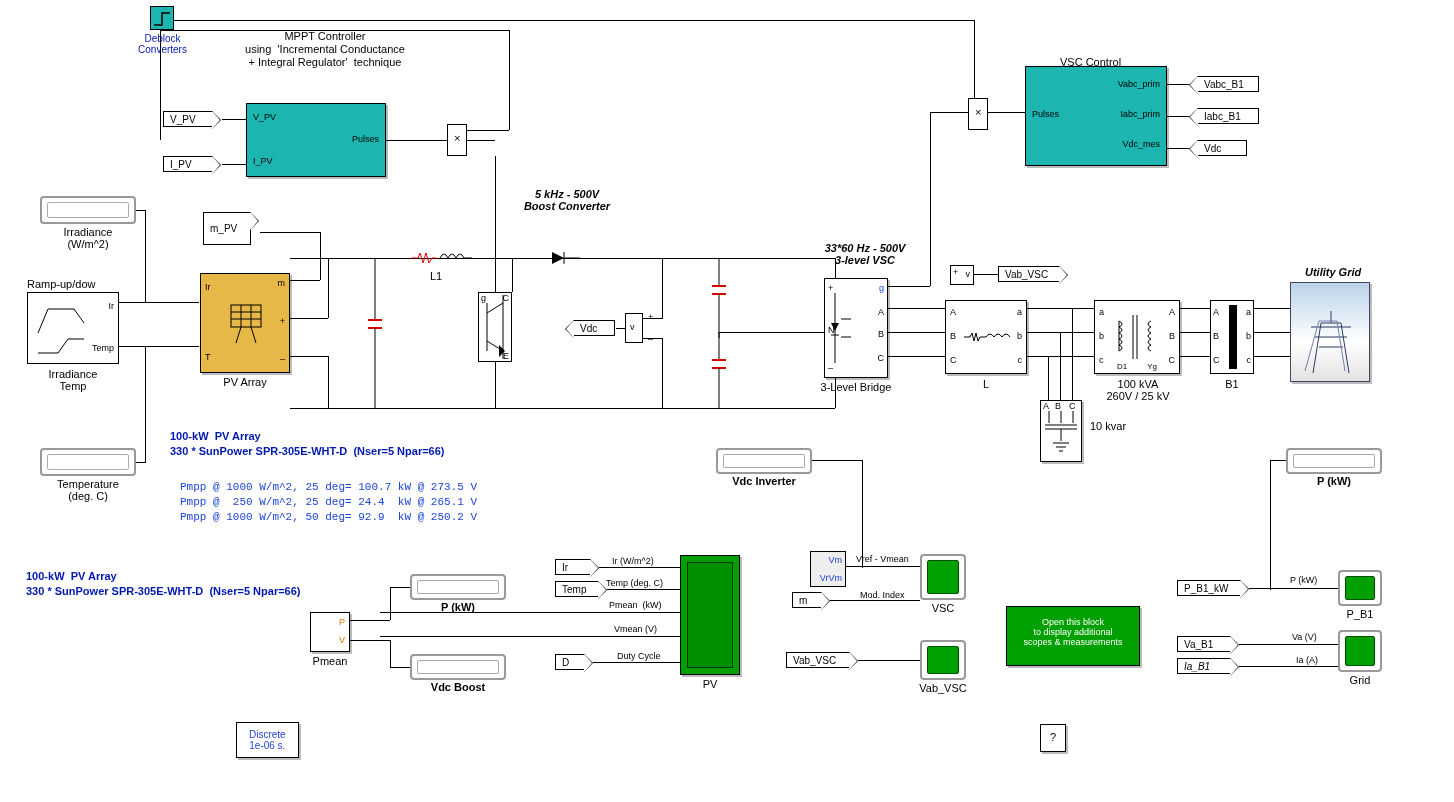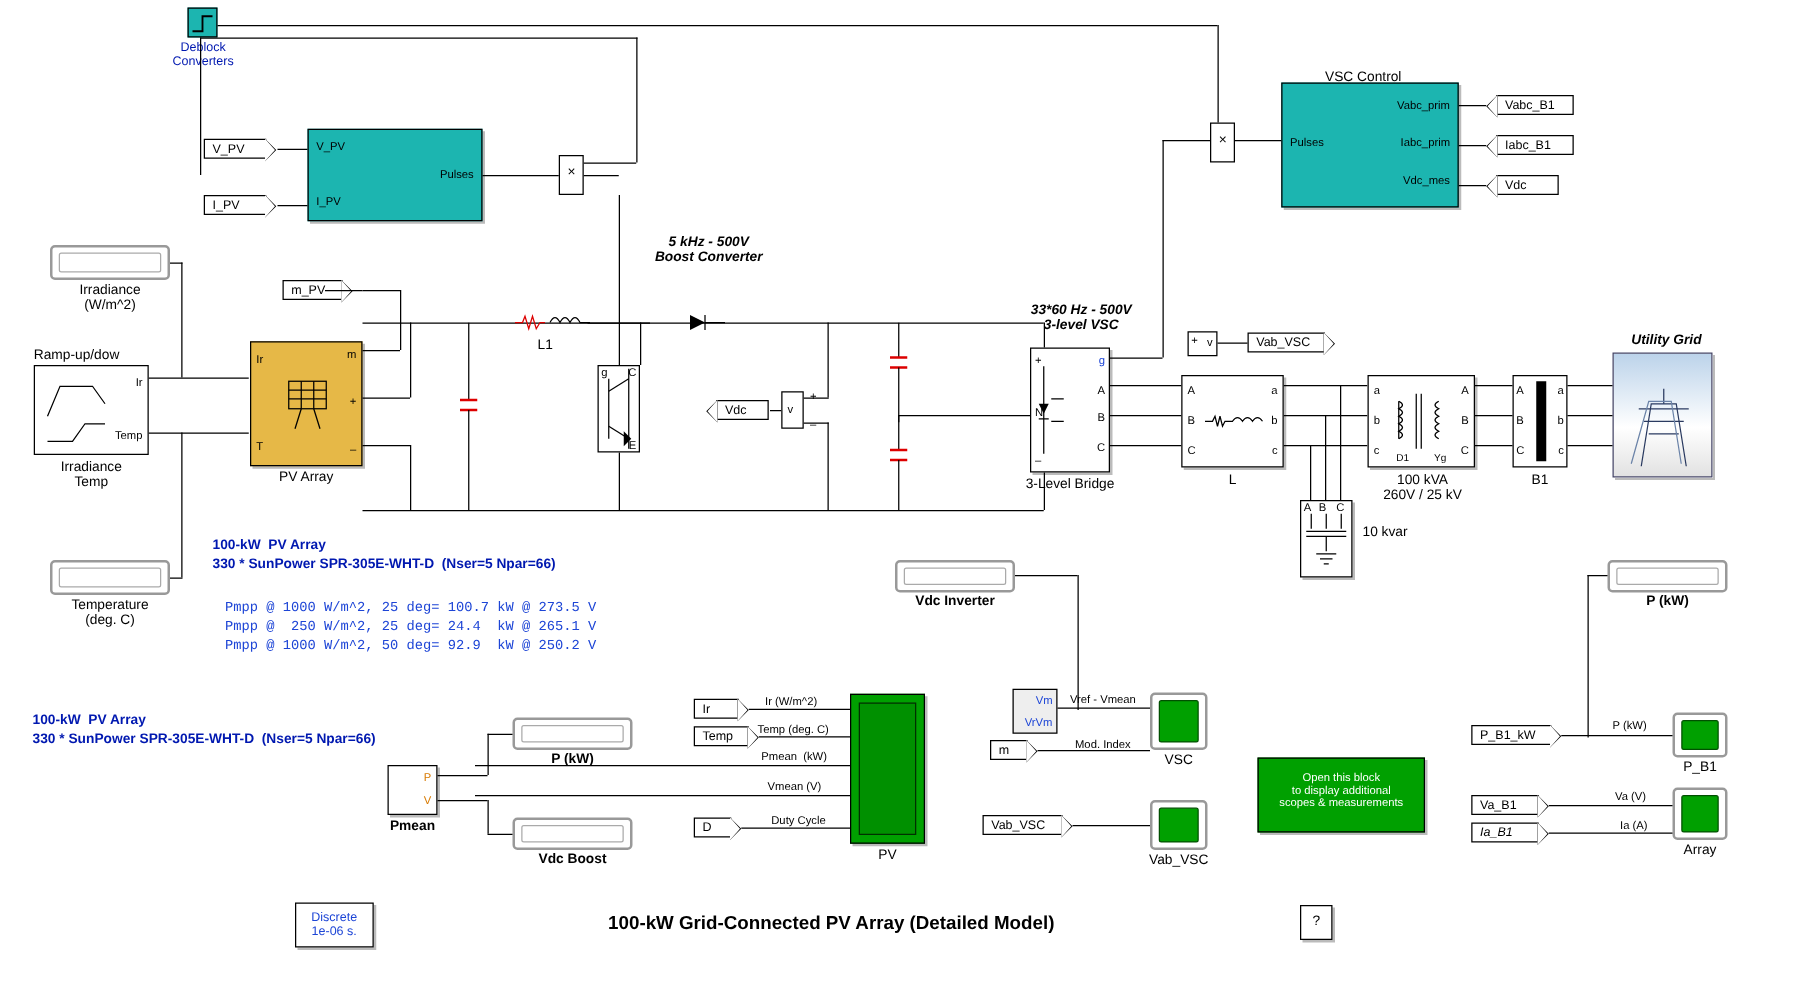--- a/index.html
+++ b/index.html
@@ -105,20 +105,23 @@
 <div class="canvas">
 
   <div class="block" style="left:150px; top:6px; width:24px; height:24px; background:#1cb5b0;">
     <svg width="22" height="22" style="display:block">
         <polyline points="3,18 11,18 11,6 19,6" stroke="#000" fill="none" stroke-width="1.5"></polyline>
       </svg>
   </div>
   <div class="label center" style="left:125px; top:33px; width:75px; color:#0018b0; font-size:10px;">Deblock
 Converters</div>
 
+  <div class="label center" style="left:220px; top:30px; width:210px; line-height:13px;">MPPT Controller
+using  'Incremental Conductance
++ Integral Regulator'  technique</div>
 
   <div class="block teal shadow" style="left:246px; top:103px; width:140px; height:74px;">
     <div class="portlabel" style="left:6px; top:8px;">V_PV</div>
     <div class="portlabel" style="left:6px; top:52px;">I_PV</div>
     <div class="portlabel" style="right:6px; top:30px;">Pulses</div>
   </div>
 
   <div class="tag right" style="left:163px; top:111px; width:50px; height:16px;">
       <span>V_PV</span>
     </div>
@@ -161,21 +164,21 @@
   <div class="label center" style="left:27px; top:368px; width:92px;">Irradiance
 Temp</div>
 
   <div class="wire" style="left:119px; top:302px; width:80px; height:1px;"></div>
   <div class="wire" style="left:145px; top:210px; width:1px; height:92px;"></div>
   <div class="wire" style="left:136px; top:210px; width:10px; height:1px;"></div>
   <div class="wire" style="left:119px; top:346px; width:80px; height:1px;"></div>
   <div class="wire" style="left:145px; top:346px; width:1px; height:116px;"></div>
   <div class="wire" style="left:136px; top:462px; width:10px; height:1px;"></div>
 
-  <div class="tag right" style="left:203px; top:224px; width:48px; height:16px;margin-left:23px;">
+  <div class="tag right" style="left:203px; top:212px; width:48px; height:33px;">
       <span>m_PV</span>
     </div>
 
   <div class="block orange shadow" style="left:200px; top:273px; width:90px; height:100px;">
     <div class="portlabel" style="left:4px; top:8px;">Ir</div>
     <div class="portlabel" style="left:4px; top:78px;">T</div>
     <div class="portlabel" style="right:4px; top:4px;">m</div>
     <div class="portlabel" style="right:4px; top:42px;">+</div>
     <div class="portlabel" style="right:4px; top:80px;">–</div>
     <svg width="50" height="50" style="position:absolute; left:20px; top:25px;">
@@ -427,21 +430,21 @@
   <div class="label mono" style="left:180px; top:495px;">Pmpp @  250 W/m^2, 25 deg= 24.4  kW @ 265.1 V</div>
   <div class="label mono" style="left:180px; top:510px;">Pmpp @ 1000 W/m^2, 50 deg= 92.9  kW @ 250.2 V</div>
 
   <div class="label bluet" style="left:26px; top:570px;">100-kW  PV Array</div>
   <div class="label bluet" style="left:26px; top:585px;">330 * SunPower SPR-305E-WHT-D  (Nser=5 Npar=66)</div>
 
   <div class="block shadow" style="left:310px; top:612px; width:40px; height:40px;">
     <div class="portlabel" style="right:4px; top:4px; color:#d87a00;">P</div>
     <div class="portlabel" style="right:4px; top:22px; color:#d87a00;">V</div>
   </div>
-  <div class="label center" style="left:305px; top:655px; width:50px;font-weight:bold;">Pmean</div>
+  <div class="label center" style="left:305px; top:655px; width:50px;">Pmean</div>
 
   <div class="scope" style="left:410px; top:574px; width:96px; height:26px;"></div>
   <div class="label center" style="left:410px; top:601px; width:96px; font-weight:bold;">P (kW)</div>
 
   <div class="scope" style="left:410px; top:654px; width:96px; height:26px;"></div>
   <div class="label center" style="left:410px; top:681px; width:96px; font-weight:bold;">Vdc Boost</div>
 
   <div class="wire" style="left:350px; top:620px; width:40px; height:1px;"></div>
   <div class="wire" style="left:390px; top:587px; width:20px; height:1px;"></div>
   <div class="wire" style="left:390px; top:587px; width:1px; height:33px;"></div>
@@ -523,25 +526,24 @@
 
   <div class="tag right" style="left:1177px; top:636px; width:54px; height:16px;">
       <span>Va_B1</span>
     </div>
   <div class="tag right" style="left:1177px; top:658px; width:54px; height:16px;font-style:italic;">
       <span>Ia_B1</span>
     </div>
   <div class="label" style="left:1292px; top:632px; font-size:9px;">Va (V)</div>
   <div class="label" style="left:1296px; top:655px; font-size:9px;">Ia (A)</div>
   <div class="scope g" style="left:1338px; top:630px; width:44px; height:42px;"></div>
-  <div class="label center" style="left:1336px; top:674px; width:48px;">Array</div>
+  <div class="label center" style="left:1336px; top:674px; width:48px;">Grid</div>
   <div class="wire" style="left:1239px; top:644px; width:99px; height:1px;"></div>
   <div class="wire" style="left:1239px; top:666px; width:99px; height:1px;"></div>
 
-  <div class="label center" style="left:430px; top:730px; width:470px; font-size:15px; font-weight:bold;">100-kW Grid-Connected PV Array (Detailed Model)</div>
 
   <div class="el powergui shadow" style="left:236px; top:722px;">
     <div>Discrete</div>
     <div>1e-06 s.</div>
   </div>
 
   <div class="block shadow" style="left:1040px; top:724px; width:26px; height:28px; text-align:center;">
     <div style="padding-top:6px;">?</div>
   </div>
 

